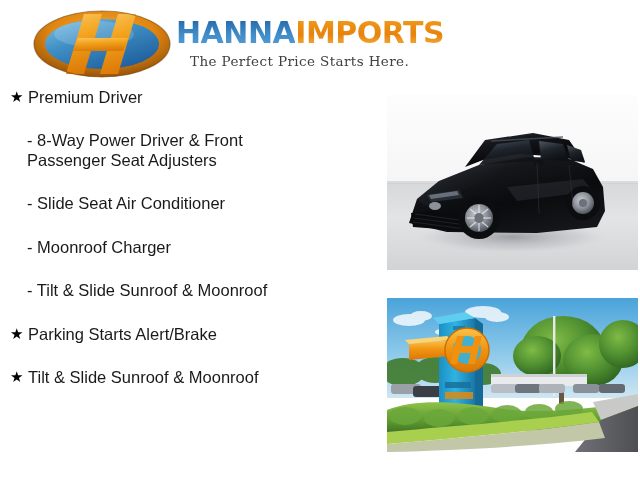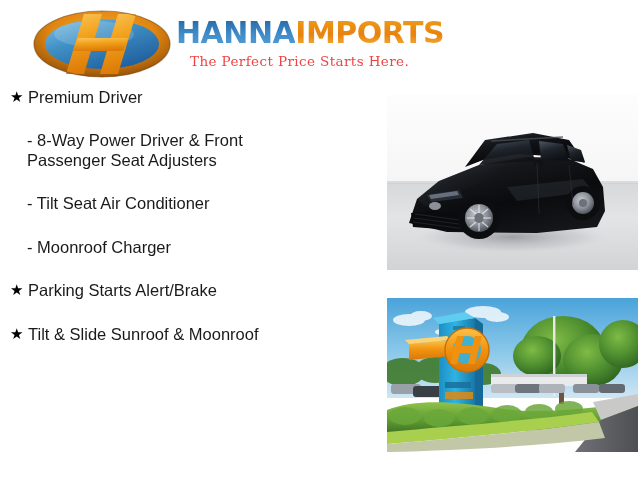--- a/index.html
+++ b/index.html
@@ -71,21 +71,21 @@
     background: linear-gradient(180deg, #f0a21e 0%, #e8820c 55%, #f6b94a 100%);
     -webkit-background-clip: text;
     background-clip: text;
     color: #ed9013;
     margin-top: 24px;
     -webkit-text-fill-color: transparent;
   }
   .tagline {
     font-family: "DejaVu Serif", serif;
     font-size: 13.5px;
-    color: #ef4444;
+    color: #404040;
     letter-spacing: 0.4px;
     margin-top: 5px;
     margin-left: 14px;
     white-space: nowrap;
   }
 
   
   .features {
     position: absolute;
     left: 0;
@@ -196,28 +196,31 @@
       <span class="star-bullet">★</span>
       <span class="feat-label">Premium Driver</span>
     </div>
 
     <div class="feat-row level-sub">
       <span class="feat-label">- 8-Way Power Driver &amp; Front
 Passenger Seat Adjusters</span>
     </div>
 
     <div class="feat-row level-sub">
-      <span class="feat-label">- Tilt Seat Air Conditioner</span>
+      <span class="feat-label">- Slide Seat Air Conditioner</span>
     </div>
 
     <div class="feat-row level-sub">
       <span class="feat-label">- Moonroof Charger</span>
     </div>
 
 
+    <div class="feat-row level-sub">
+      <span class="feat-label">- Tilt &amp; Slide Sunroof &amp; Moonroof</span>
+    </div>
 
     <div class="feat-row level-top">
       <span class="star-bullet">★</span>
       <span class="feat-label">Parking Starts Alert/Brake</span>
     </div>
 
     <div class="feat-row level-top">
       <span class="star-bullet">★</span>
       <span class="feat-label">Tilt &amp; Slide Sunroof &amp; Moonroof</span>
     </div>

